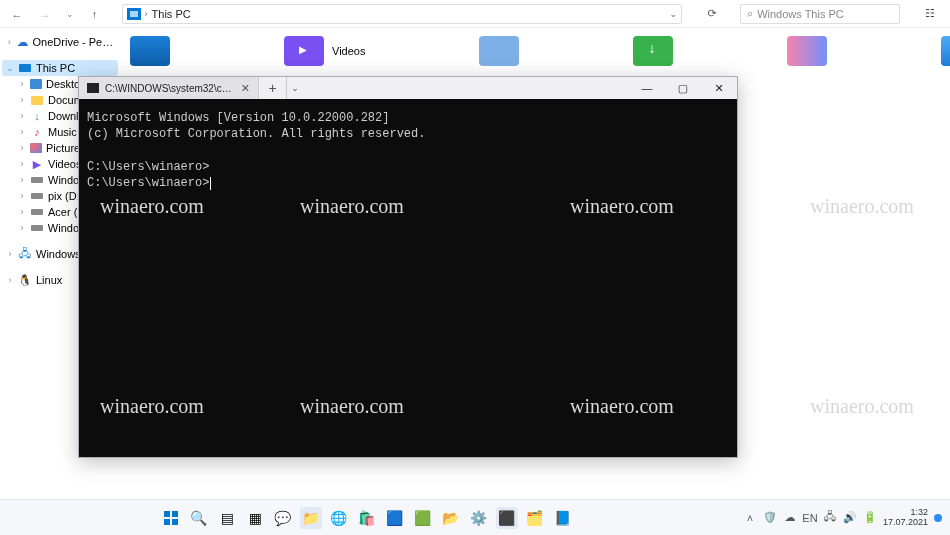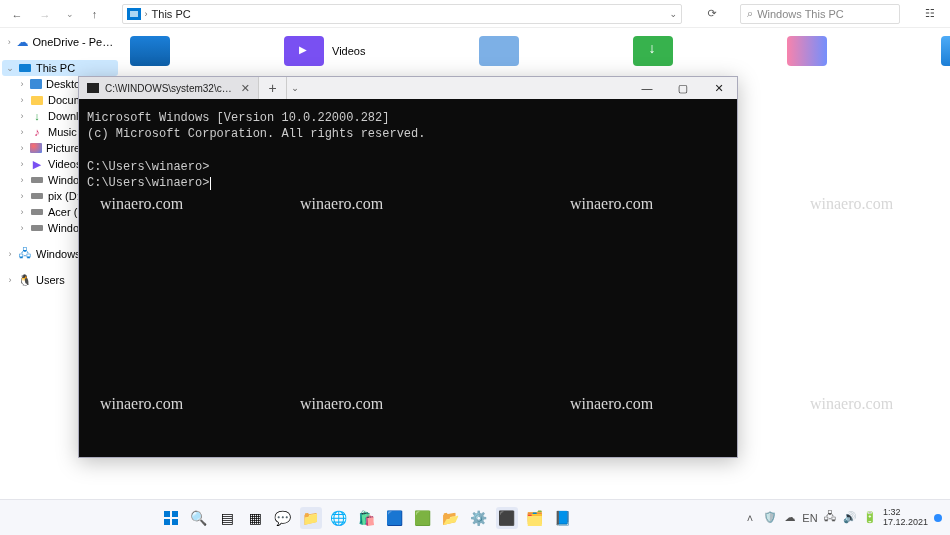--- a/index.html
+++ b/index.html
@@ -82,25 +82,25 @@
   .tb-icon { width: 22px; height: 22px; display: flex; align-items: center; justify-content: center; border-radius: 3px; font-size: 14px; cursor: pointer; }
   .tb-icon.active { background: #e3e8f5; }
   .tb-start { position: relative; }
   .tb-start::before { content: ""; display: grid; width: 14px; height: 14px; background:
     linear-gradient(#0078d4,#0078d4) 0 0/6px 6px no-repeat,
     linear-gradient(#0078d4,#0078d4) 8px 0/6px 6px no-repeat,
     linear-gradient(#0078d4,#0078d4) 0 8px/6px 6px no-repeat,
     linear-gradient(#0078d4,#0078d4) 8px 8px/6px 6px no-repeat; }
   .taskbar-right { display: flex; align-items: center; gap: 6px; padding: 0 8px; }
   .tray-icon { width: 14px; height: 14px; display: flex; align-items: center; justify-content: center; color: #555; font-size: 11px; cursor: pointer; }
-  .clock { font-size: 9px; line-height: 1.1; color: #333; }
+  .clock { font-size: 9px; text-align: right; line-height: 1.1; color: #333; }
   .notif-dot { width: 8px; height: 8px; border-radius: 50%; background: #2b8cff; cursor: pointer; }
 
   
-  .watermark { position: absolute; color: #d7d7d7; font-family: Georgia, serif; font-size: 16px; pointer-events: none; user-select: none; }
+  .watermark { position: absolute; color: #d7d7d7; font-family: Georgia, serif; font-size: 20px; pointer-events: none; user-select: none; }
 </style>
 </head>
 <body>
 
 <div class="explorer-top">
   <div class="nav-arrow">←</div>
   <div class="nav-arrow disabled">→</div>
   <div class="dropdown-sm">⌄</div>
   <div class="nav-arrow">↑</div>
   <div class="address-bar">
@@ -187,21 +187,21 @@
     <div class="sidebar-spacer"></div>
     <div class="tree-item">
         <span class="chev">›</span>
         <span class="ticon net">🖧</span>
         <span class="tlabel">Windows</span>
       </div>
     <div class="sidebar-spacer"></div>
     <div class="tree-item">
         <span class="chev">›</span>
         <span class="ticon linux">🐧</span>
-        <span class="tlabel">Users</span>
+        <span class="tlabel">Linux</span>
       </div>
   </div>
 
   <div class="content">
     <div class="folder-row">
       <div class="bf-item">
           <div class="big-folder bf1"></div>
         </div>
       <div class="bf-item">
           <div class="big-folder bf2"></div>
@@ -265,21 +265,21 @@
   <div class="taskbar-right">
     <div class="tray-icon">˄</div>
     <div class="tray-icon">🛡️</div>
     <div class="tray-icon">☁</div>
     <div class="tray-icon">EN</div>
     <div class="tray-icon">🖧</div>
     <div class="tray-icon">🔊</div>
     <div class="tray-icon">🔋</div>
     <div class="clock">
       <div>1:32</div>
-      <div>17.12.2021</div>
+      <div>17.07.2021</div>
     </div>
     <div class="notif-dot"></div>
   </div>
 </div>
 
 <div class="watermark" style="left:100px;top:195px;">winaero.com</div>
 <div class="watermark" style="left:300px;top:195px;">winaero.com</div>
 <div class="watermark" style="left:570px;top:195px;">winaero.com</div>
 <div class="watermark" style="left:810px;top:195px;">winaero.com</div>
 <div class="watermark" style="left:100px;top:395px;">winaero.com</div>

